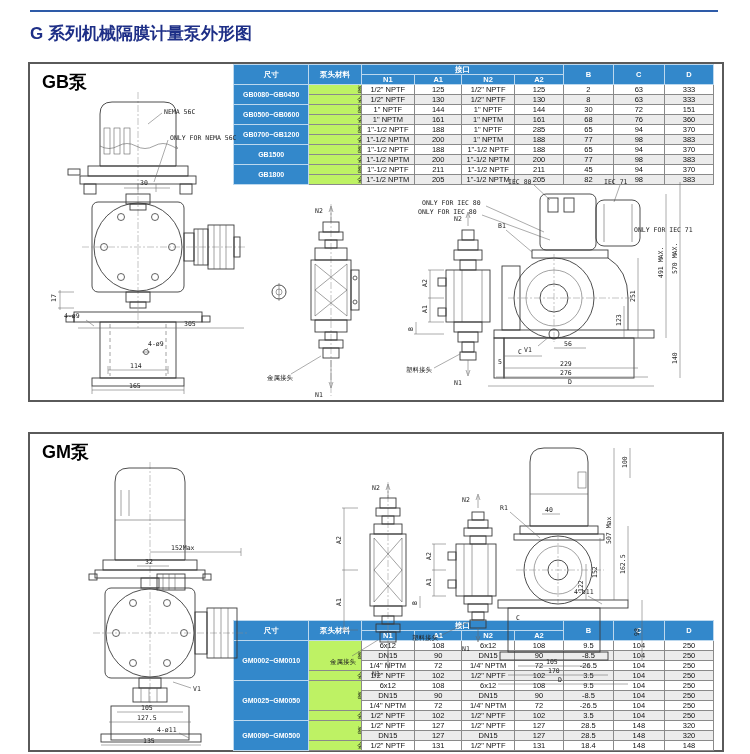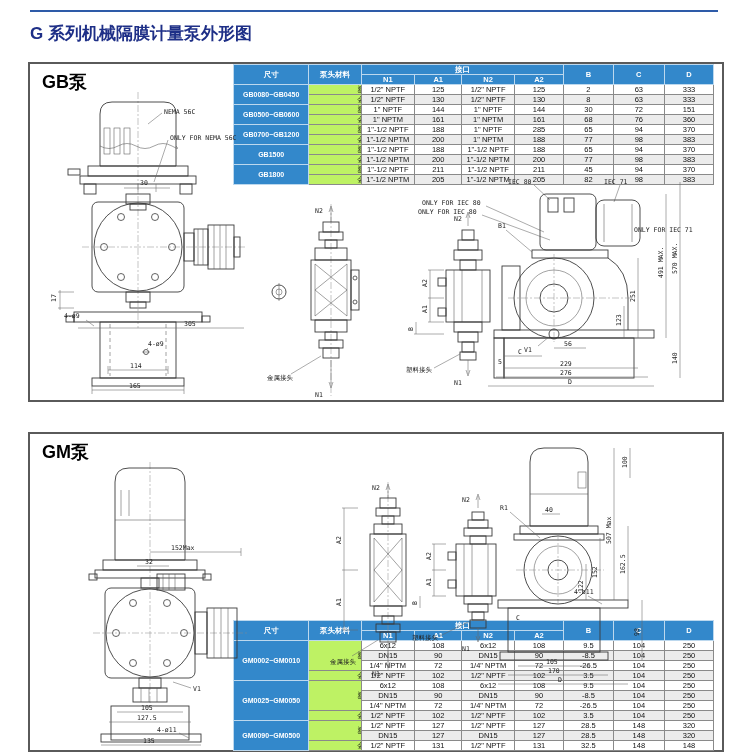--- a/index.html
+++ b/index.html
@@ -504,21 +504,21 @@
             <td class="pl">28.5</td>
             <td class="pl">148</td>
             <td class="pl">320</td>
           </tr>
           <tr>
             <td class="c-mat" rowspan="1">金属</td>
             <td class="pl">1/2" NPTF</td>
             <td class="pl">131</td>
             <td class="pl">1/2" NPTF</td>
             <td class="pl">131</td>
-            <td class="pl">32.5</td>
+            <td class="pl">18.4</td>
             <td class="pl">148</td>
             <td class="pl">148</td>
           </tr>
         </tbody>
     </table>
   </div>
 
   <svg class="draw" style="left:15px;top:26px" width="212" height="286" viewBox="0 0 212 286">
     <line class="cl" x1="105" y1="2" x2="105" y2="250"></line>
     <path class="ln" d="M70,100 L70,22 Q70,8 84,8 L126,8 Q140,8 140,22 L140,100 Z"></path>

